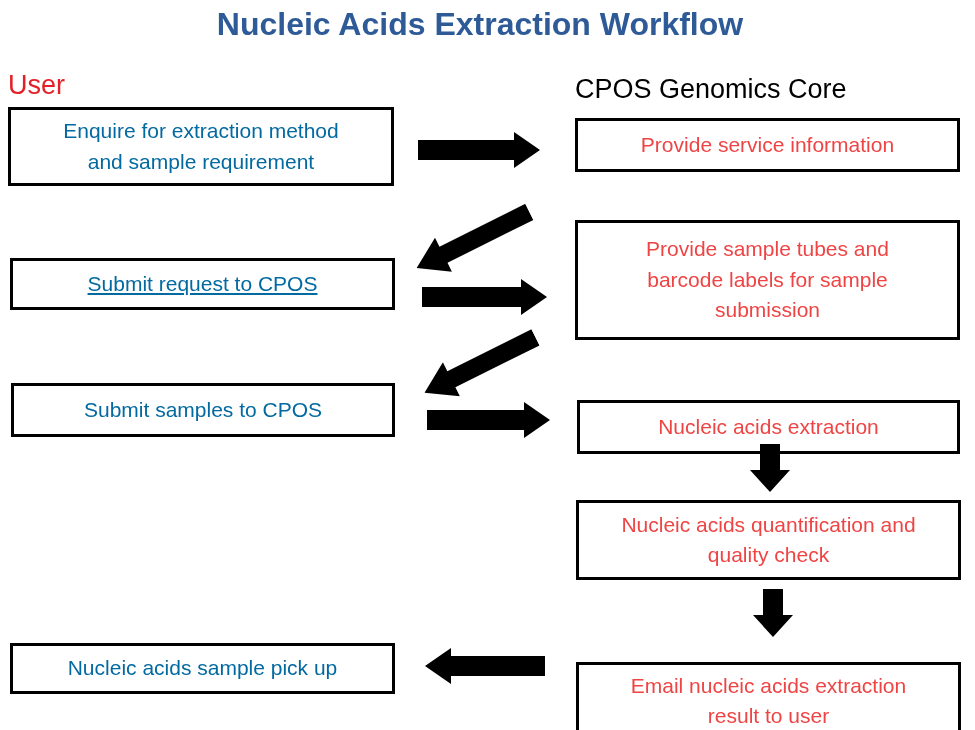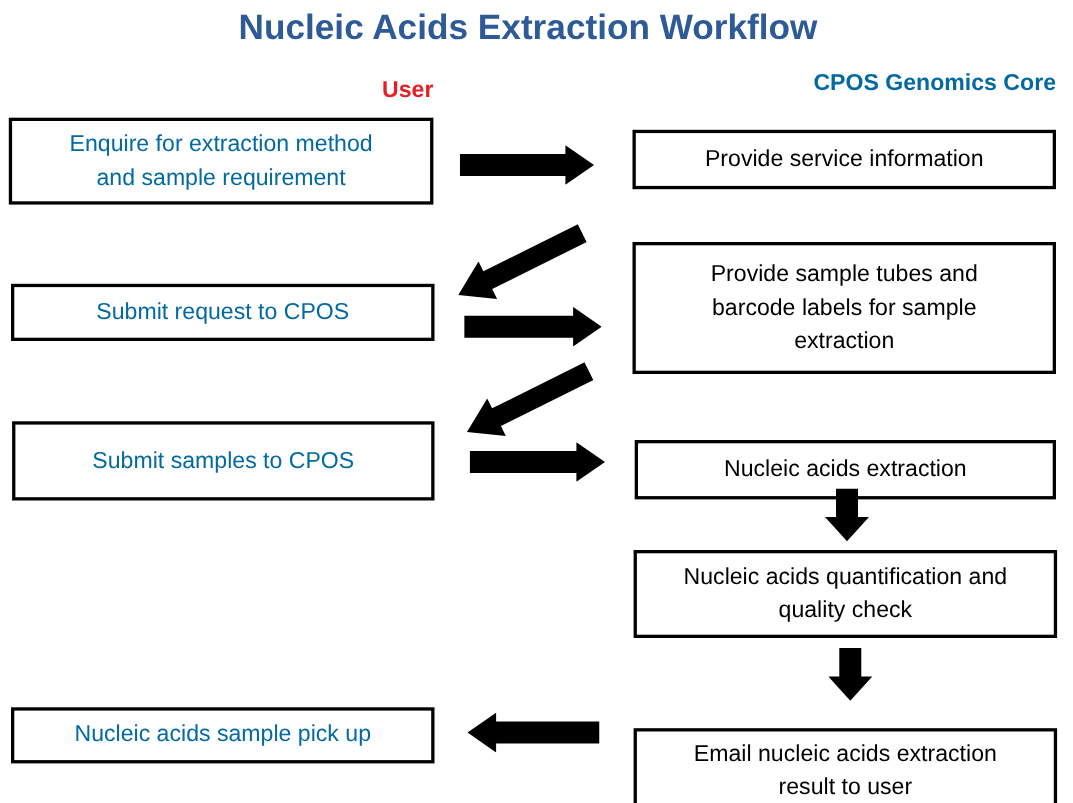--- a/index.html
+++ b/index.html
@@ -15,66 +15,66 @@
     position: absolute;
     left: 0; top: 6px; width: 960px;
     margin: 0;
     text-align: center;
     font-size: 32px;
     font-weight: bold;
     color: #2E5B97;
   }
   .col-header {
     position: absolute;
-    font-size: 21px;
-    font-weight: bold;
-    text-align: right;
+    font-size: 27px;
+    font-weight: normal;
+    text-align: left;
   }
   .user-header { left: 8px;  top: 70px; width: 386px; color: #E32027; }
-  .core-header { left: 575px; top: 64px; width: 385px; color: #0369a1; }
+  .core-header { left: 575px; top: 74px; width: 385px; color: #000000; }
   .box {
     position: absolute;
     box-sizing: border-box;
     border: 3px solid #000000;
     background: #ffffff;
     display: flex;
     align-items: center;
     justify-content: center;
     text-align: center;
     white-space: pre-line;
     font-size: 21px;
     line-height: 1.45;
     padding: 2px 8px;
   }
   .user-box { color: #0369a1; }
-  .core-box { color: #000000; }
+  .core-box { color: #ef4444; }
   .arrow { position: absolute; }
   .arrow polygon { fill: #000000; }
   .diag { transform-origin: 50% 50%; }
 </style>
 </head>
 <body>
 
 <div class="canvas">
 
   <h1 class="title">Nucleic Acids Extraction Workflow</h1>
 
   <div class="col-header user-header">User</div>
   <div class="col-header core-header">CPOS Genomics Core</div>
 
   <div class="box user-box" style="left:8px; top:107px; width:386px; height:79px;">Enquire for extraction method
 and sample requirement</div>
-  <div class="box user-box" style="left:10px; top:258px; width:385px; height:52px;">Submit request to CPOS</div>
-  <div class="box user-box" style="left:11px; top:383px; width:384px; height:72px;">Submit samples to CPOS</div>
+  <div class="box user-box" style="left:10px; top:258px; width:385px; height:52px;text-decoration:underline;">Submit request to CPOS</div>
+  <div class="box user-box" style="left:11px; top:383px; width:384px; height:54px;">Submit samples to CPOS</div>
   <div class="box user-box" style="left:10px; top:643px; width:385px; height:51px;">Nucleic acids sample pick up</div>
 
   <div class="box core-box" style="left:575px; top:118px; width:385px; height:54px;">Provide service information</div>
   <div class="box core-box" style="left:575px; top:220px; width:385px; height:120px;">Provide sample tubes and
 barcode labels for sample
-extraction</div>
+submission</div>
   <div class="box core-box" style="left:577px; top:380px; width:383px; height:54px;margin-top:20px;">Nucleic acids extraction</div>
   <div class="box core-box" style="left:576px; top:500px; width:385px; height:80px;">Nucleic acids quantification and
 quality check</div>
   <div class="box core-box" style="left:576px; top:642px; width:385px; height:78px;margin-top:20px;">Email nucleic acids extraction
 result to user</div>
 
   <svg class="arrow" style="left:418px; top:132px;" width="122" height="36" viewBox="0 0 122 36">
     <polygon points="0,8 96,8 96,0 122,18 96,36 96,28 0,28"></polygon>
   </svg>
 

